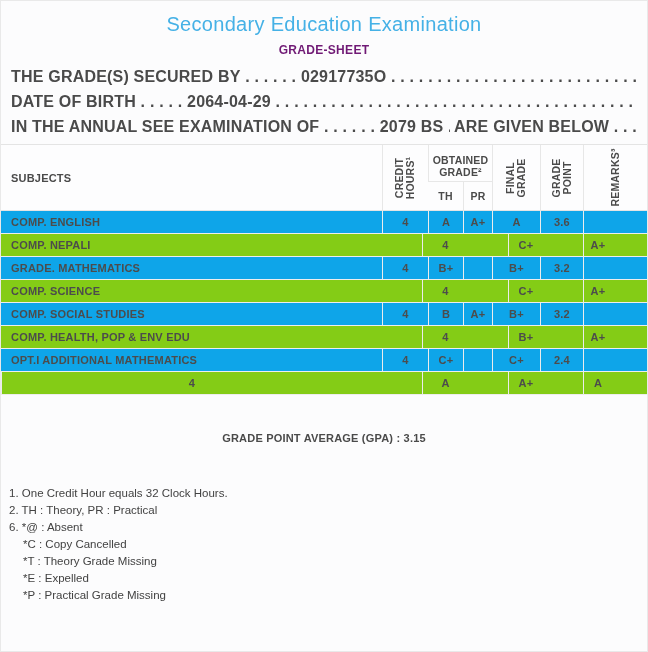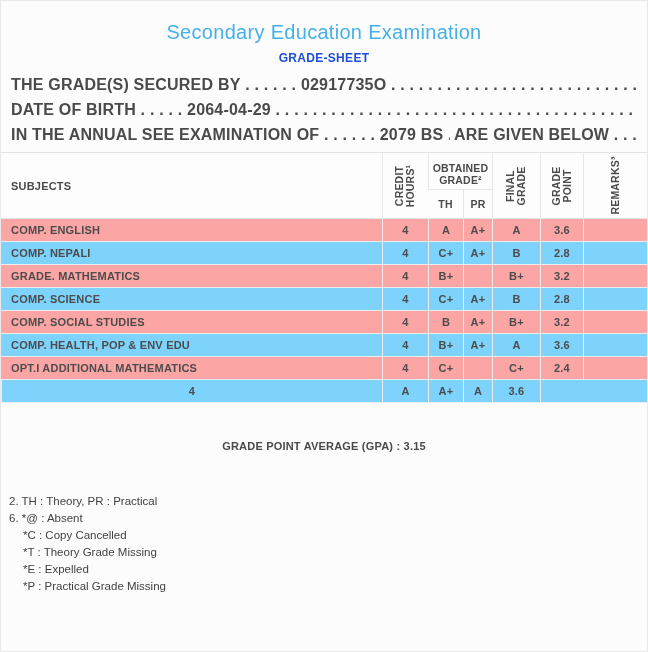--- a/index.html
+++ b/index.html
@@ -3,26 +3,26 @@
 <meta charset="utf-8">
 <style>
   * { margin:0; padding:0; box-sizing:border-box; }
   html,body { background:#ffffff; }
   .page {
     position:relative; width:648px; height:652px; overflow:hidden;
     background:#fcfcfd; border:1px solid #e9e9e9;
     font-family:"Liberation Sans", sans-serif; color:#4c4c4c;
   }
   .title {
-    margin-top:20px; text-align:center;
+    margin-top:12px; text-align:center;
     font-size:20px; font-weight:400; letter-spacing:.3px; color:#45b1e6;
   }
   .subtitle {
     margin-top:7px; text-align:center;
-    font-size:12px; font-weight:700; letter-spacing:.3px; color:#1d4ed8;
+    font-size:12px; font-weight:700; letter-spacing:.3px; color:#701a75;
   }
   .meta { margin:12px 10px 0; }
   .mline {
     display:flex; align-items:baseline; white-space:pre;
     font-size:16px; font-weight:700; letter-spacing:.2px; color:#4a4a4a;
     line-height:15px; margin-bottom:10px;
   }
   .mpart { flex:none; }
   .mfill { flex:1 1 0; overflow:hidden; white-space:pre; }
   .msuffix { flex:none; }
@@ -42,23 +42,23 @@
                 flex-direction:column; line-height:12px; padding-top:5px; }
   .h-th { grid-column:3; grid-row:2; }
   .h-pr { grid-column:4; grid-row:2; border-left:1px solid #e7e7e7; }
   .h-final   { grid-column:5; grid-row:1/3; border-left:1px solid #e7e7e7; }
   .h-gp      { grid-column:6; grid-row:1/3; border-left:1px solid #e7e7e7; }
   .h-remarks { grid-column:7; grid-row:1/3; border-left:1px solid #e7e7e7; }
   .vlabel { transform:rotate(-90deg); text-align:center; line-height:11px; white-space:nowrap; }
 
   .trow {
     display:grid; grid-template-columns:381px 46px 35px 29px 48px 43px auto;
-    height:23px; border-bottom:1px solid #ededed; background:#fca5a5;
-  }
-  .trow.alt { background:#7dd3fc; }
+    height:23px; border-bottom:1px solid #ededed; background:#0ea5e9;
+  }
+  .trow.alt { background:#84cc16;gap:40px; }
   .cell { display:flex; align-items:center; justify-content:center; color:#4c4c4c; }
   .c-subject { justify-content:flex-start; padding-left:10px; }
   .c-b { border-left:1px solid #ececec; }
 
   .summary { margin:13px 10px 0; text-align:center; font-size:11px; font-weight:700;
              letter-spacing:.2px; color:#4a4a4a; white-space:pre; }
   .summary .status { margin-top:11px; }
 
   .footnotes { margin:17px 0 0 8px; font-size:11.5px; font-weight:400; color:#424242; }
   .fline { line-height:17px; }
@@ -188,20 +188,21 @@
           <div class="cell c-b"></div>
         </div>
       </div>
   </div>
 
   <div class="summary">
     <div><span>GRADE POINT AVERAGE (GPA) : </span><span>3.15</span></div>
   </div>
 
   <div class="footnotes">
+    <div class="fline">1. One Credit Hour equals 32 Clock Hours.</div>
     <div class="fline">2. TH : Theory, PR : Practical</div>
     <div class="fline">6. *@ : Absent</div>
     <div class="subnotes">
       <div class="fline">*C : Copy Cancelled</div>
       <div class="fline">*T : Theory Grade Missing</div>
       <div class="fline">*E : Expelled</div>
       <div class="fline">*P : Practical Grade Missing</div>
     </div>
   </div>
 

